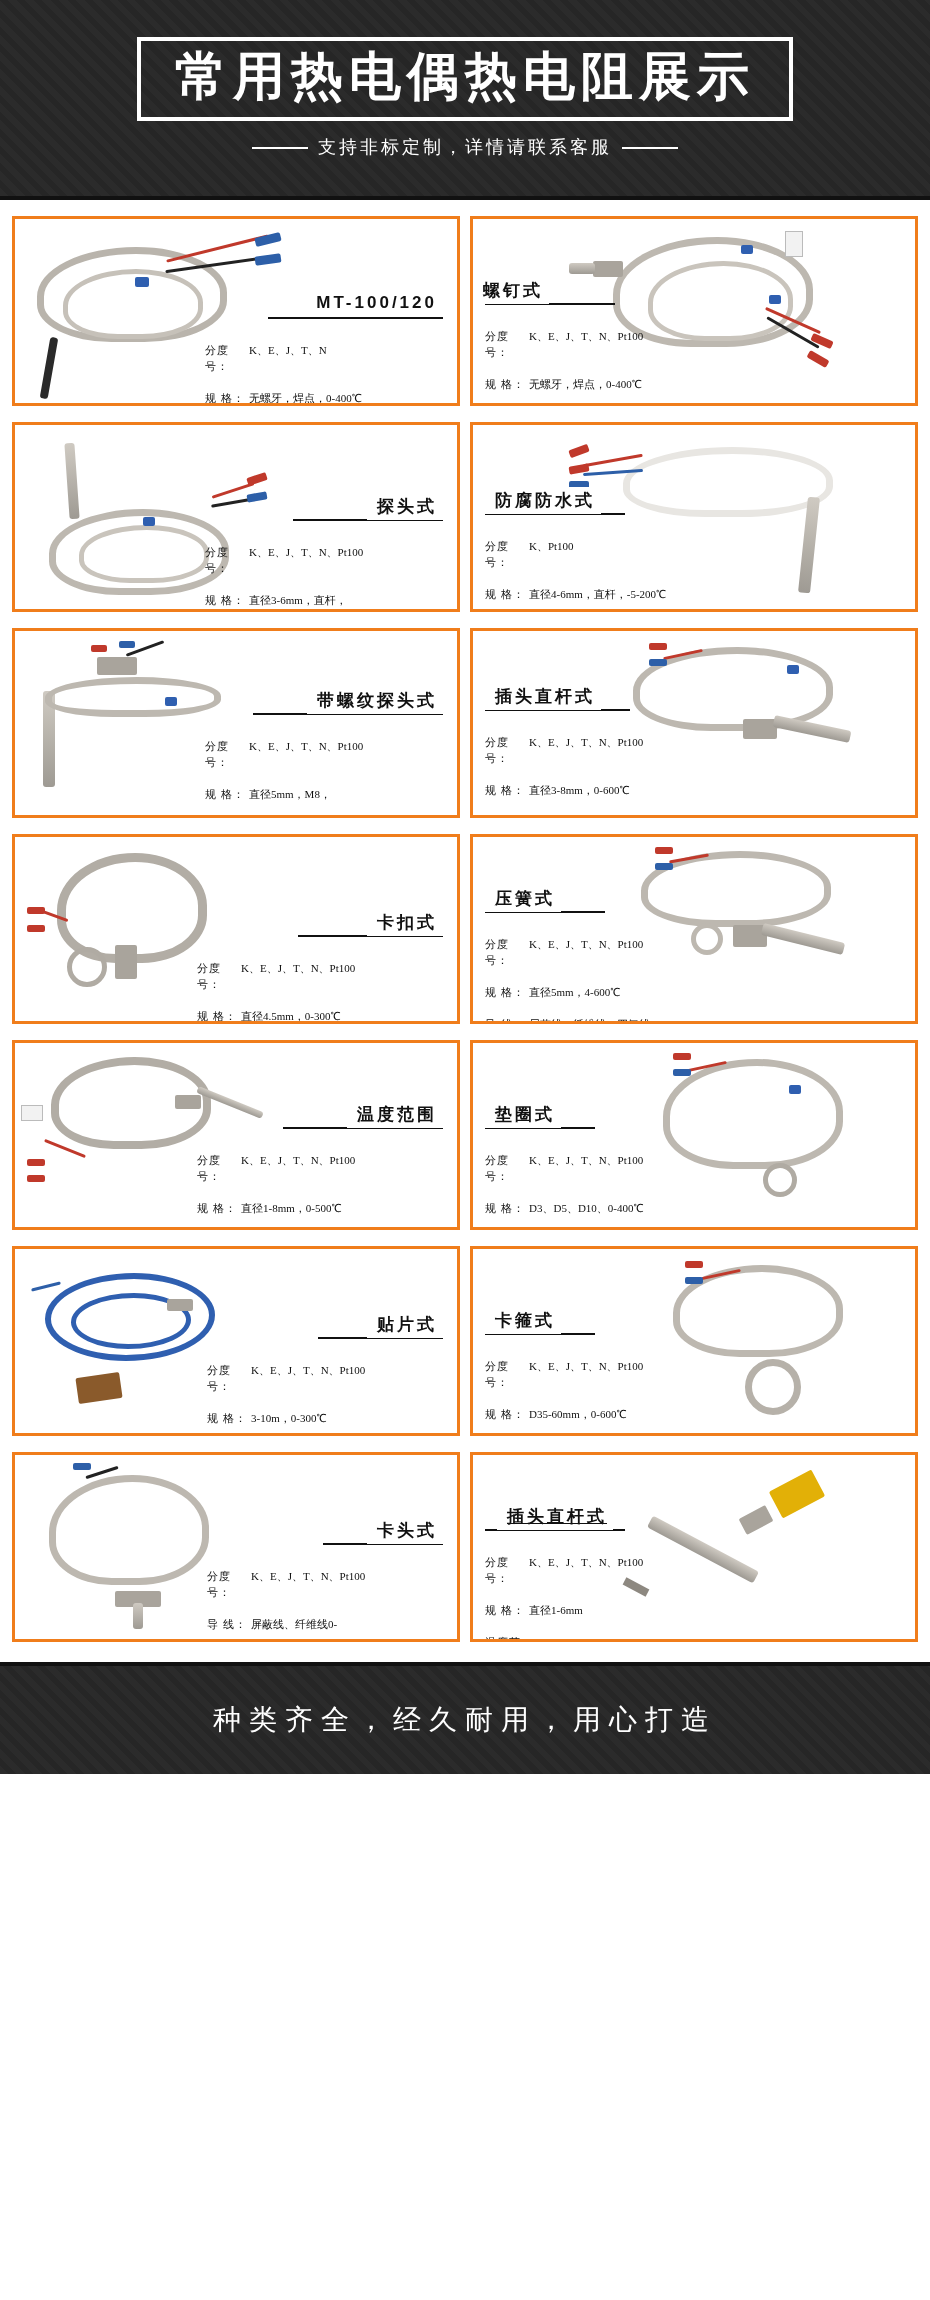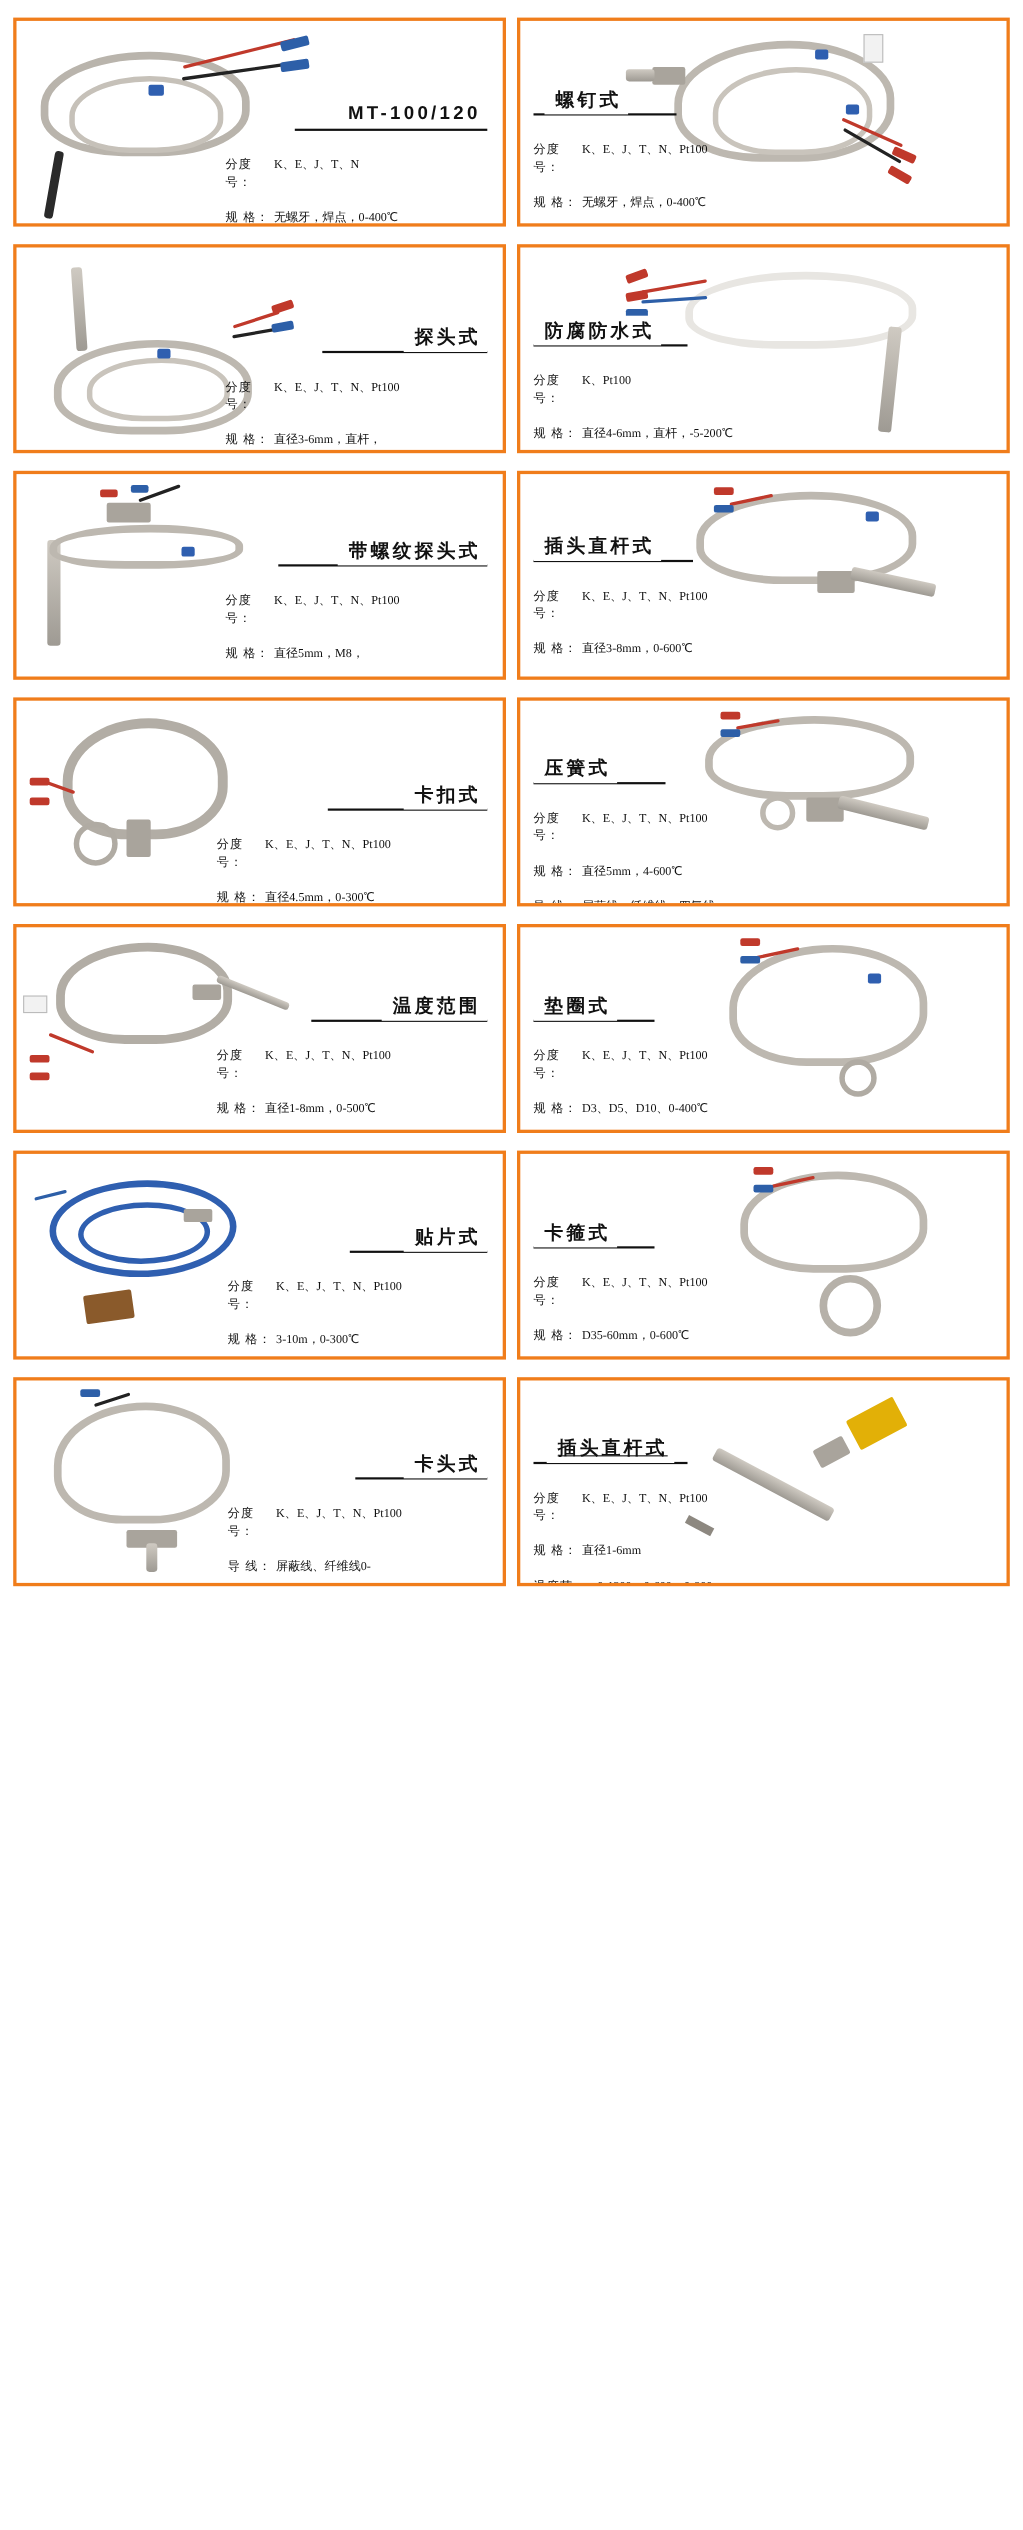--- a/index.html
+++ b/index.html
@@ -197,20 +197,26 @@
     color: #ffffff;
     font-size: 28px;
     letter-spacing: 8px;
   }
 </style>
 </head>
 <body>
 
 <div class="page">
 
+  <div class="header">
+    <div class="header-title-box">
+      <div class="header-title">常用热电偶热电阻展示</div>
+    </div>
+    <div class="header-sub">支持非标定制，详情请联系客服</div>
+  </div>
 
   <div class="grid">
 
     <div class="card">
       <div class="card-inner">
         <div class="photo">
           <div class="cable" style="left:22px;top:28px;width:190px;height:95px;border-color:#b9b4ac;"></div>
           <div class="cable thin" style="left:48px;top:50px;width:140px;height:70px;border-color:#c6c1b9;"></div>
           <div class="probe" style="left:30px;top:118px;width:8px;height:62px;transform:rotate(10deg);background:#2a2a2a;"></div>
           <div class="wire red" style="left:150px;top:28px;width:105px;transform:rotate(-14deg);"></div>
@@ -237,21 +243,21 @@
           <div class="hex" style="left:120px;top:42px;width:30px;height:16px;"></div>
           <div class="probe" style="left:96px;top:44px;width:26px;height:11px;"></div>
           <div class="wire red" style="left:290px;top:100px;width:60px;transform:rotate(24deg);"></div>
           <div class="wire" style="left:290px;top:112px;width:60px;transform:rotate(30deg);"></div>
           <div class="plug red" style="left:338px;top:118px;width:22px;height:8px;transform:rotate(24deg);"></div>
           <div class="plug red" style="left:334px;top:136px;width:22px;height:8px;transform:rotate(30deg);"></div>
           <div class="tag" style="left:312px;top:12px;width:18px;height:26px;"></div>
           <div class="hex" style="left:268px;top:26px;width:12px;height:9px;background:#2f5fb0;"></div>
           <div class="hex" style="left:296px;top:76px;width:12px;height:9px;background:#2f5fb0;"></div>
         </div>
-        <div class="label left" style="top:58px;left:22px;">螺钉式</div>
+        <div class="label left" style="top:58px;left:0;">螺钉式</div>
         <div class="label-rule" style="left:12px;top:84px;width:130px;"></div>
         <div class="spec" style="left:12px;top:94px;width:230px;">
           <div class="spec-row"><span class="spec-key">分度号：</span><span class="spec-val">K、E、J、T、N、Pt100</span></div>
           <div class="spec-row"><span class="spec-key">规 格：</span><span class="spec-val">无螺牙，焊点，0-400℃</span></div>
           
           
         </div>
       </div>
     </div>
 
@@ -501,14 +507,17 @@
         <div class="spec" style="left:12px;top:84px;width:260px;">
           <div class="spec-row"><span class="spec-key">分度号：</span><span class="spec-val">K、E、J、T、N、Pt100</span></div>
           <div class="spec-row"><span class="spec-key">规 格：</span><span class="spec-val">直径1-6mm</span></div>
           <div class="spec-row"><span class="spec-key" style="width:58px;">温度范围：</span><span class="spec-val">0-1300、0-600、0-800</span></div>
         </div>
       </div>
     </div>
 
   </div>
 
+  <div class="footer">
+    <div class="footer-text">种类齐全，经久耐用，用心打造</div>
+  </div>
 
 </div>
 
 </body></html>

